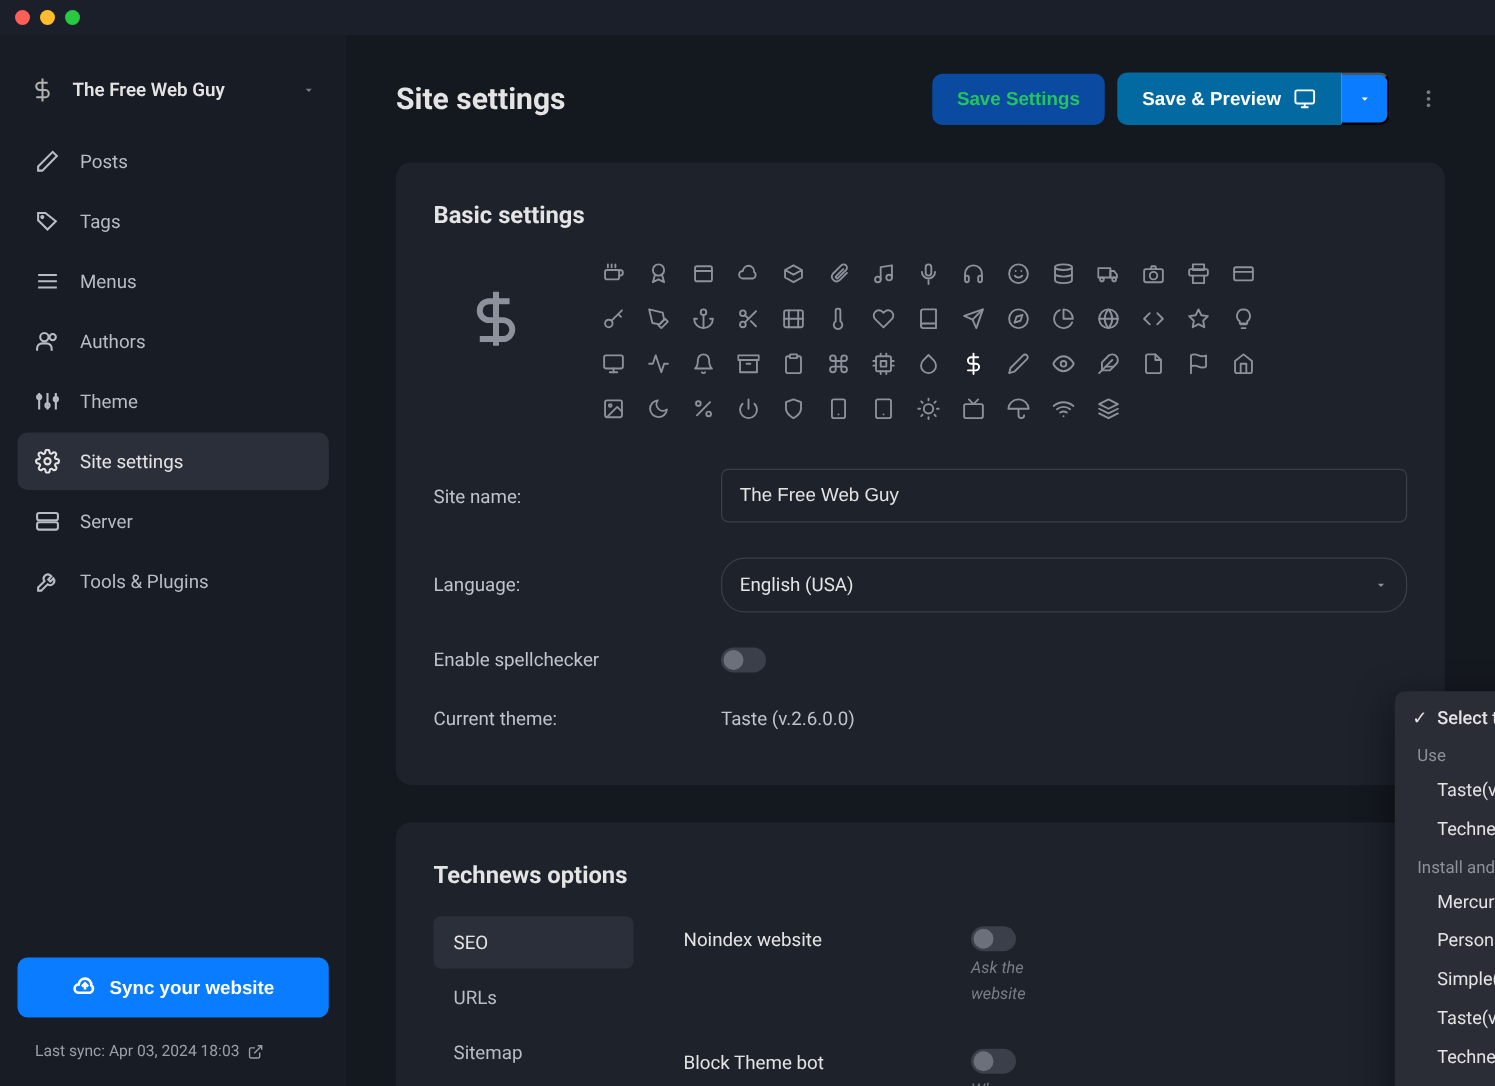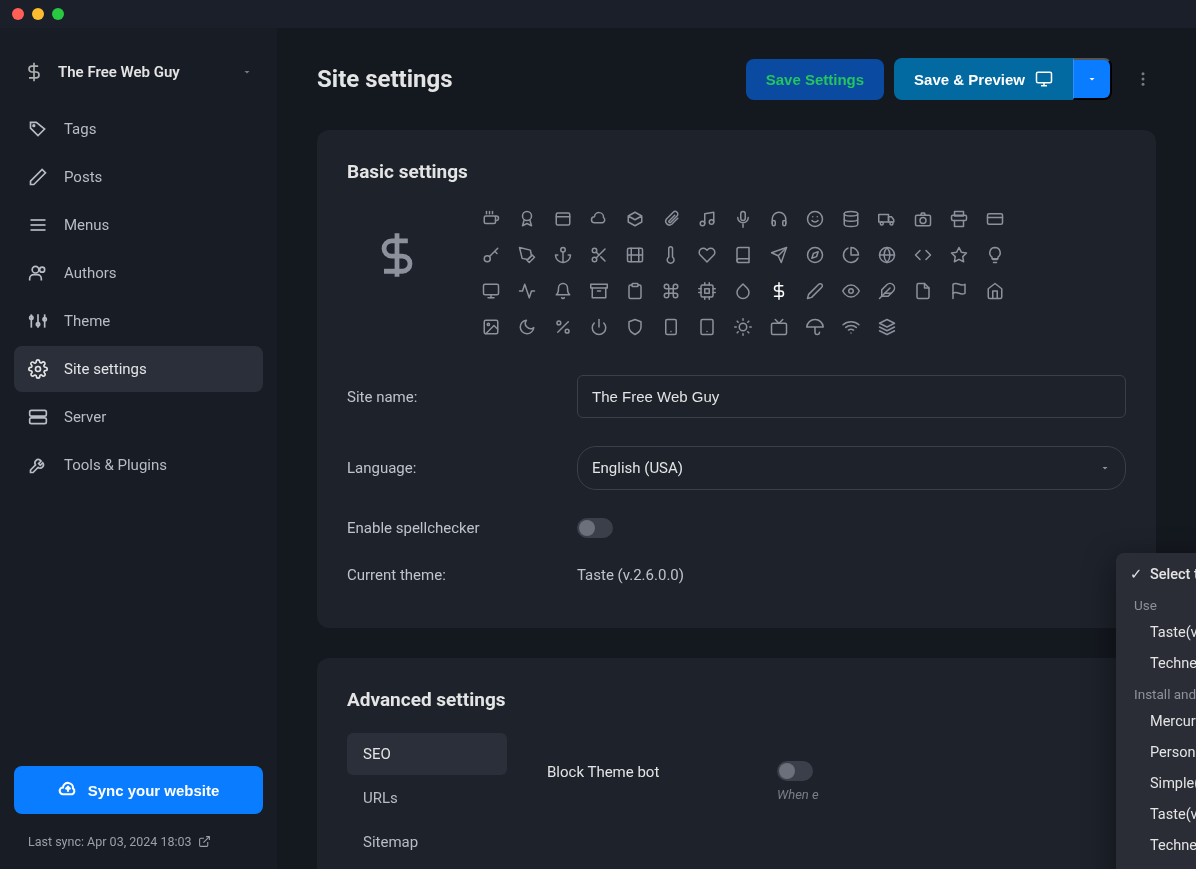--- a/index.html
+++ b/index.html
@@ -220,33 +220,33 @@
         <svg width="12" height="12" viewBox="0 0 24 24" fill="currentColor">
             <path d="M7 10l5 5 5-5z"></path>
           </svg>
       </span>
     </div>
 
     <nav class="nav">
       <div class="nav-item">
         <span class="icon">
             <svg viewBox="0 0 24 24" width="20" height="20" fill="none" stroke="currentColor" stroke-width="2">
-              <path d="M20 12l-8 8-9-9V4h7l10 8z"></path>
-              <circle cx="7" cy="8" r="1"></circle>
-            </svg>
-          </span>
-        <span>Tags</span>
+              <path d="M17 3l4 4L7 21H3v-4L17 3z"></path>
+            </svg>
+          </span>
+        <span>Posts</span>
       </div>
       <div class="nav-item">
         <span class="icon">
             <svg viewBox="0 0 24 24" width="20" height="20" fill="none" stroke="currentColor" stroke-width="2">
-              <path d="M17 3l4 4L7 21H3v-4L17 3z"></path>
-            </svg>
-          </span>
-        <span>Posts</span>
+              <path d="M20 12l-8 8-9-9V4h7l10 8z"></path>
+              <circle cx="7" cy="8" r="1"></circle>
+            </svg>
+          </span>
+        <span>Tags</span>
       </div>
       <div class="nav-item">
         <span class="icon">
             <svg viewBox="0 0 24 24" width="20" height="20" fill="none" stroke="currentColor" stroke-width="2">
               <line x1="3" y1="6" x2="21" y2="6"></line>
               <line x1="3" y1="12" x2="21" y2="12"></line>
               <line x1="3" y1="18" x2="21" y2="18"></line>
             </svg>
           </span>
         <span>Menus</span>
@@ -772,29 +772,37 @@
         </div>
       </div>
 
       <div class="form-row theme-row">
         <div class="label">Current theme:</div>
         <div class="control val">Taste (v.2.6.0.0)</div>
       </div>
     </section>
 
     <section class="panel">
-      <h2 class="panel-title">Advanced settings</h2>
+      <h2 class="panel-title">Technews options</h2>
       <div class="adv-body">
         <div class="subpanel-tabs">
           <div class="tab active"><span>SEO</span></div>
           <div class="tab"><span>URLs</span></div>
           <div class="tab"><span>Sitemap</span></div>
           <div class="tab"></div>
         </div>
         <div class="adv-content">
+          <div class="adv-row">
+            <div class="label">Noindex website</div>
+            <div class="right">
+              <div class="toggle"></div>
+              <div class="adv-hint"><span>Ask the</span></div>
+              <div class="adv-hint"><span>website</span></div>
+            </div>
+          </div>
           <div class="adv-row" style="margin-top:20px;">
             <div class="label">Block Theme bot</div>
             <div class="right">
               <div class="toggle"></div>
               <div class="adv-hint"><span>When e</span></div>
             </div>
           </div>
         </div>
       </div>
     </section>

